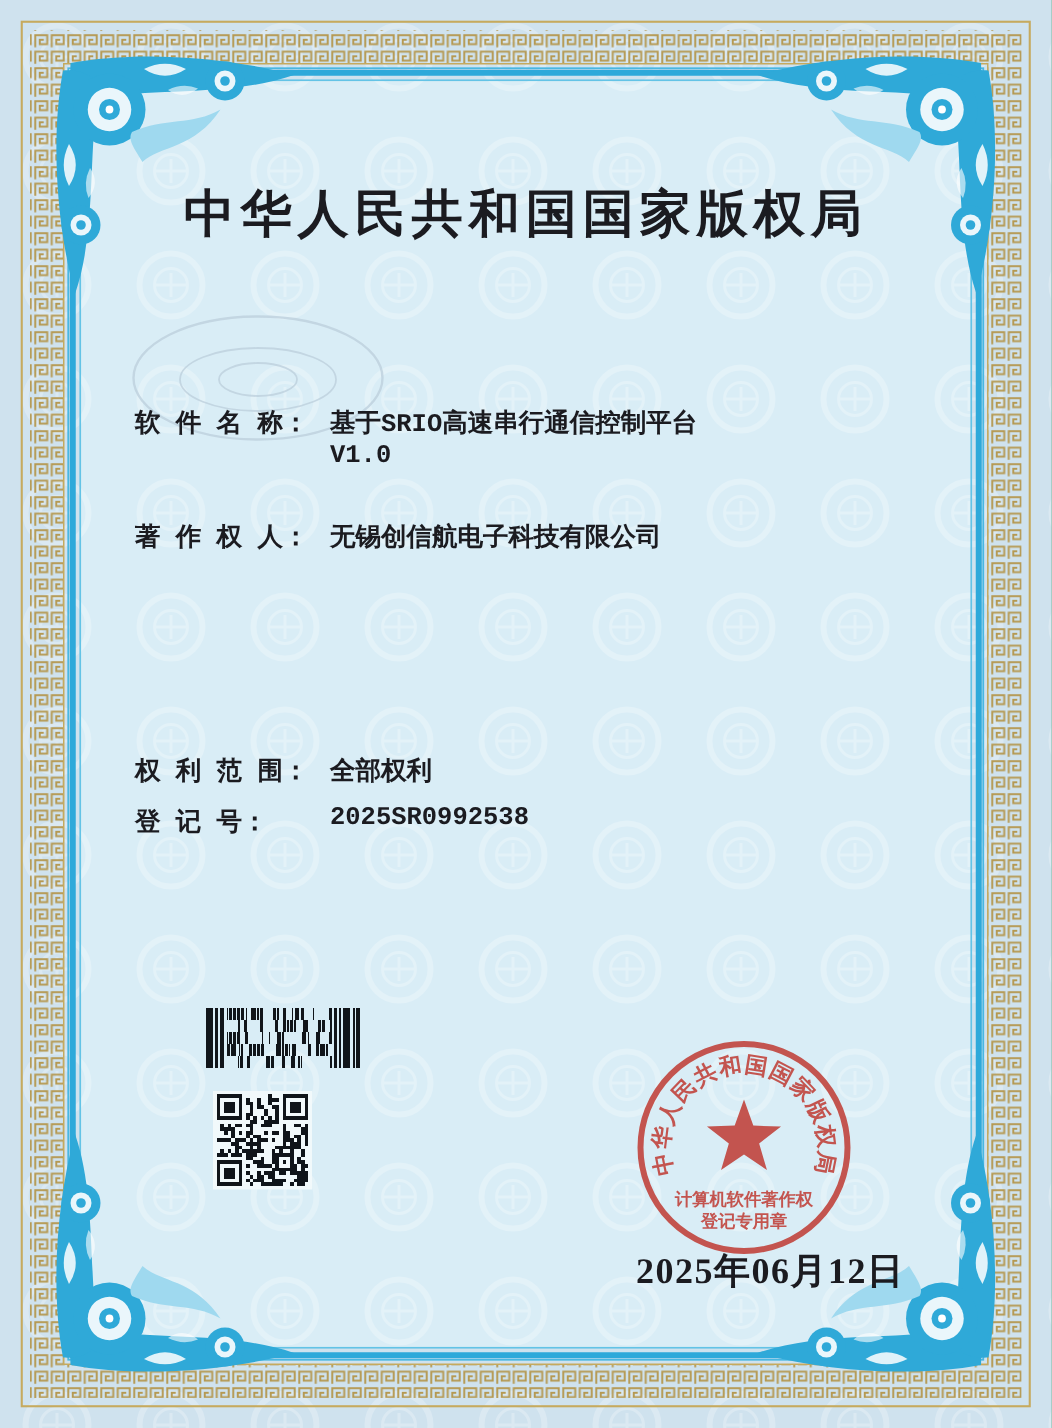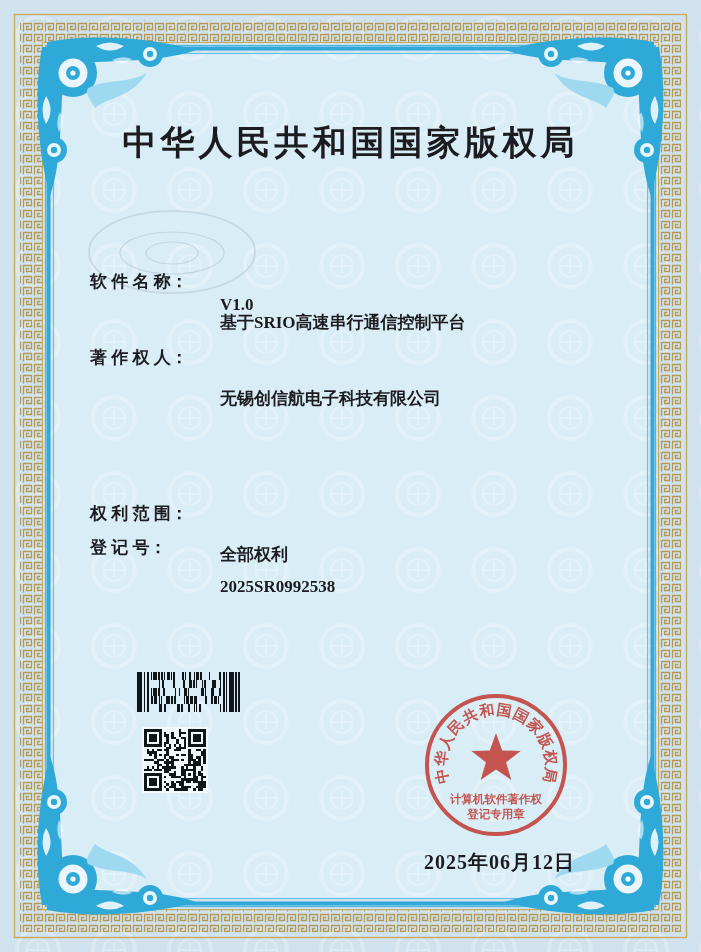--- a/index.html
+++ b/index.html
@@ -5,28 +5,28 @@
   html,body{margin:0;padding:0;}
   body{width:701px;height:952px;overflow:hidden;background:#c8dce9;
        font-family:"Liberation Serif","DejaVu Serif",serif;}
   .page{position:relative;width:701px;height:952px;background:#15803d;}
   .deco{position:absolute;left:0;top:0;z-index:1;}
   .txt{position:absolute;z-index:2;color:#1b1b20;}
   .title{left:0;width:701px;text-align:center;font-weight:700;font-size:34px;}
   .title1{top:120px;letter-spacing:4px;}
   .title2{top:166px;letter-spacing:6px;}
   .certno{left:436px;top:226px;font-size:14.5px;font-weight:700;letter-spacing:0.5px;white-space:nowrap;}
-  .row{left:90px;font-size:17px;font-weight:700;white-space:nowrap;}
+  .row{left:90px;font-size:17px;font-weight:700;white-space:nowrap;font-family:Liberation Mono, monospace;}
   .row .lab{display:inline-block;}
-  .row .val{position:absolute;left:130px;top:0;white-space:nowrap;margin-top:41px;}
+  .row .val{position:absolute;left:130px;top:0;white-space:nowrap;}
   .row .val2{position:absolute;left:130px;top:25px;white-space:nowrap;}
   .r0{top:270px;} .r1{top:346px;text-align:right;} .r2{top:459px;} .r3{top:502px;} .r4{top:536px;}
   .para{left:84px;top:584px;width:556px;font-size:17px;font-weight:700;line-height:41px;
         text-indent:1.6em;text-align:justify;letter-spacing:0.5px;}
-  .date{left:424px;top:831px;font-size:20px;font-weight:700;letter-spacing:1px;margin-top:18px;}
+  .date{left:424px;top:831px;font-size:24px;font-weight:700;letter-spacing:1px;}
   .gfx{position:absolute;z-index:2;}
   #barcode{left:137px;top:672px;}
   #qrcode{left:142px;top:727px;}
   .seal{position:absolute;left:419px;top:688px;width:154px;height:154px;z-index:3;opacity:0.88;}
   .seal text{font-family:"Liberation Serif","DejaVu Serif",serif;font-weight:700;}
 </style>
 </head>
 <body>
 
 <div class="page">

